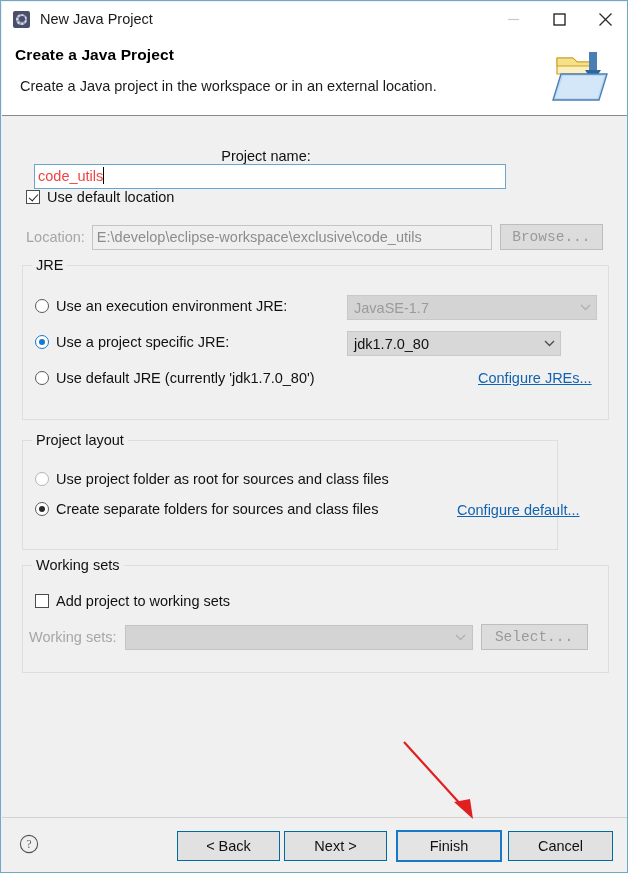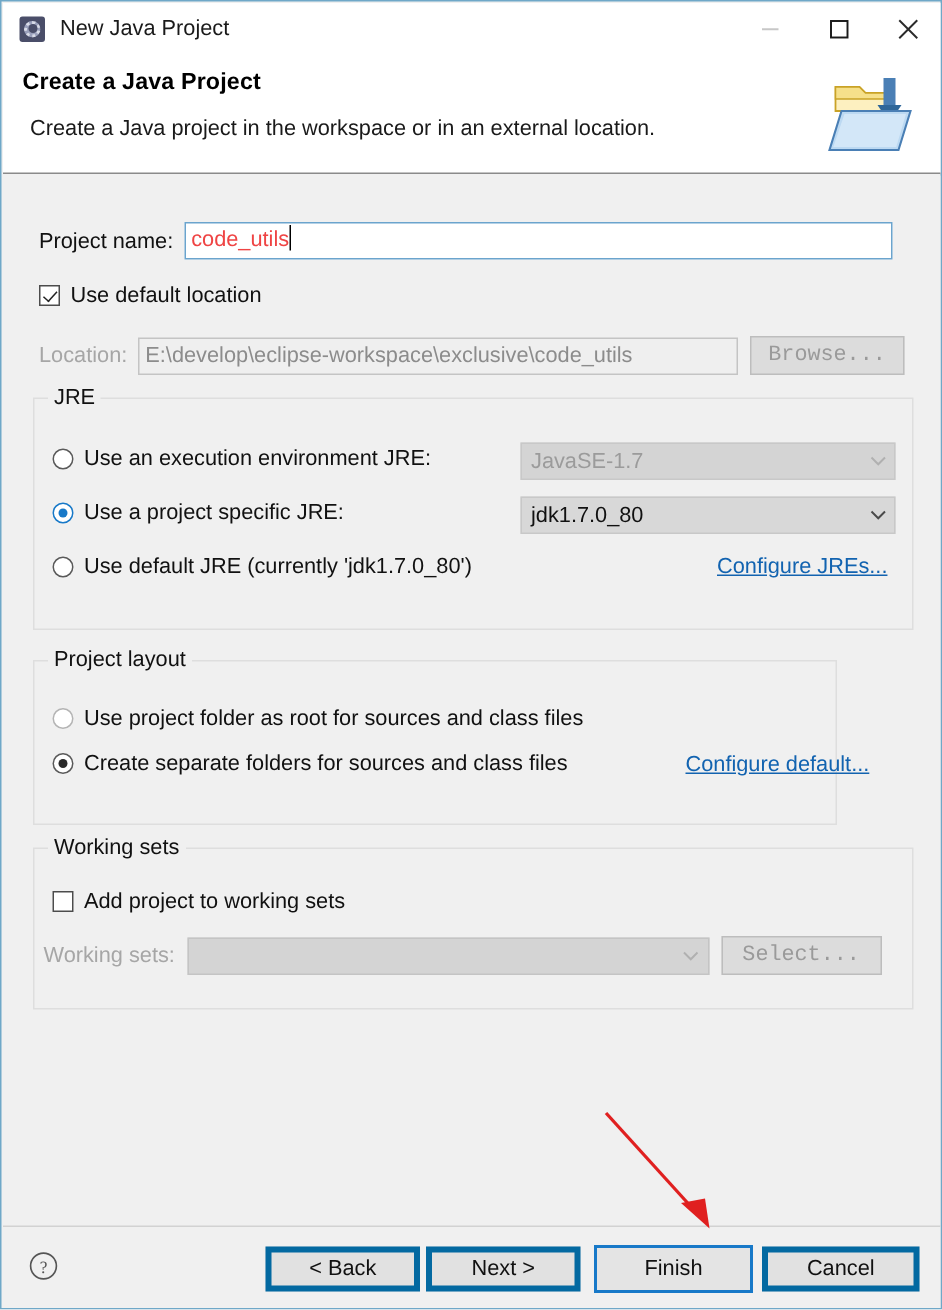--- a/index.html
+++ b/index.html
@@ -110,20 +110,21 @@
     left: 1px; top: 116px;
     width: 626px; height: 700px;
     background: #f0f0f0;
   }
 
   .row-projname {
     position: absolute;
     left: 24px; top: 31px;
     display: flex;
     align-items: center;
+    flex-direction: column;
   }
   .lbl {
     font-size: 14.5px;
     color: #111111;
   }
   .text-input {
     box-sizing: border-box;
     height: 25px;
     border: 1px solid #6ba4cd;
     background: #ffffff;
@@ -303,21 +304,21 @@
   }
   .help-icon {
     position: absolute;
     left: 17px; top: 16px;
     width: 20px; height: 20px;
   }
   .btn {
     position: absolute;
     box-sizing: border-box;
     height: 30px;
-    border: 4px solid #0369a1;
+    border: 1px solid #0369a1;
     background: #e1e1e1;
     font-size: 14.5px;
     color: #111111;
     display: flex;
     align-items: center;
     justify-content: center;
     font-family: "Liberation Sans", sans-serif;
   }
   .btn.default {
     border: 2px solid #1879c8;
@@ -412,21 +413,21 @@
           <svg width="11" height="7" viewBox="0 0 11 7">
               <path d="M1 1 L5.5 5.5 L10 1" fill="none" stroke="#b0b0b0" stroke-width="1.3"></path>
             </svg>
         </span>
       </div>
 
       <div class="radio-row" style="left:12px; top:68px;">
         <span class="radio sel-blue"></span>
         <span class="radio-label">Use a project specific JRE:</span>
       </div>
-      <div class="combo enabled" style="left:324px; top:65px; width:250px;">
+      <div class="combo enabled" style="left:324px; top:65px; width:214px;">
         <span class="combo-value">jdk1.7.0_80</span>
         <span class="combo-arrow">
           <svg width="11" height="7" viewBox="0 0 11 7">
               <path d="M1 1 L5.5 5.5 L10 1" fill="none" stroke="#4a4a4a" stroke-width="1.3"></path>
             </svg>
         </span>
       </div>
 
       <div class="radio-row" style="left:12px; top:104px;">
         <span class="radio"></span>

